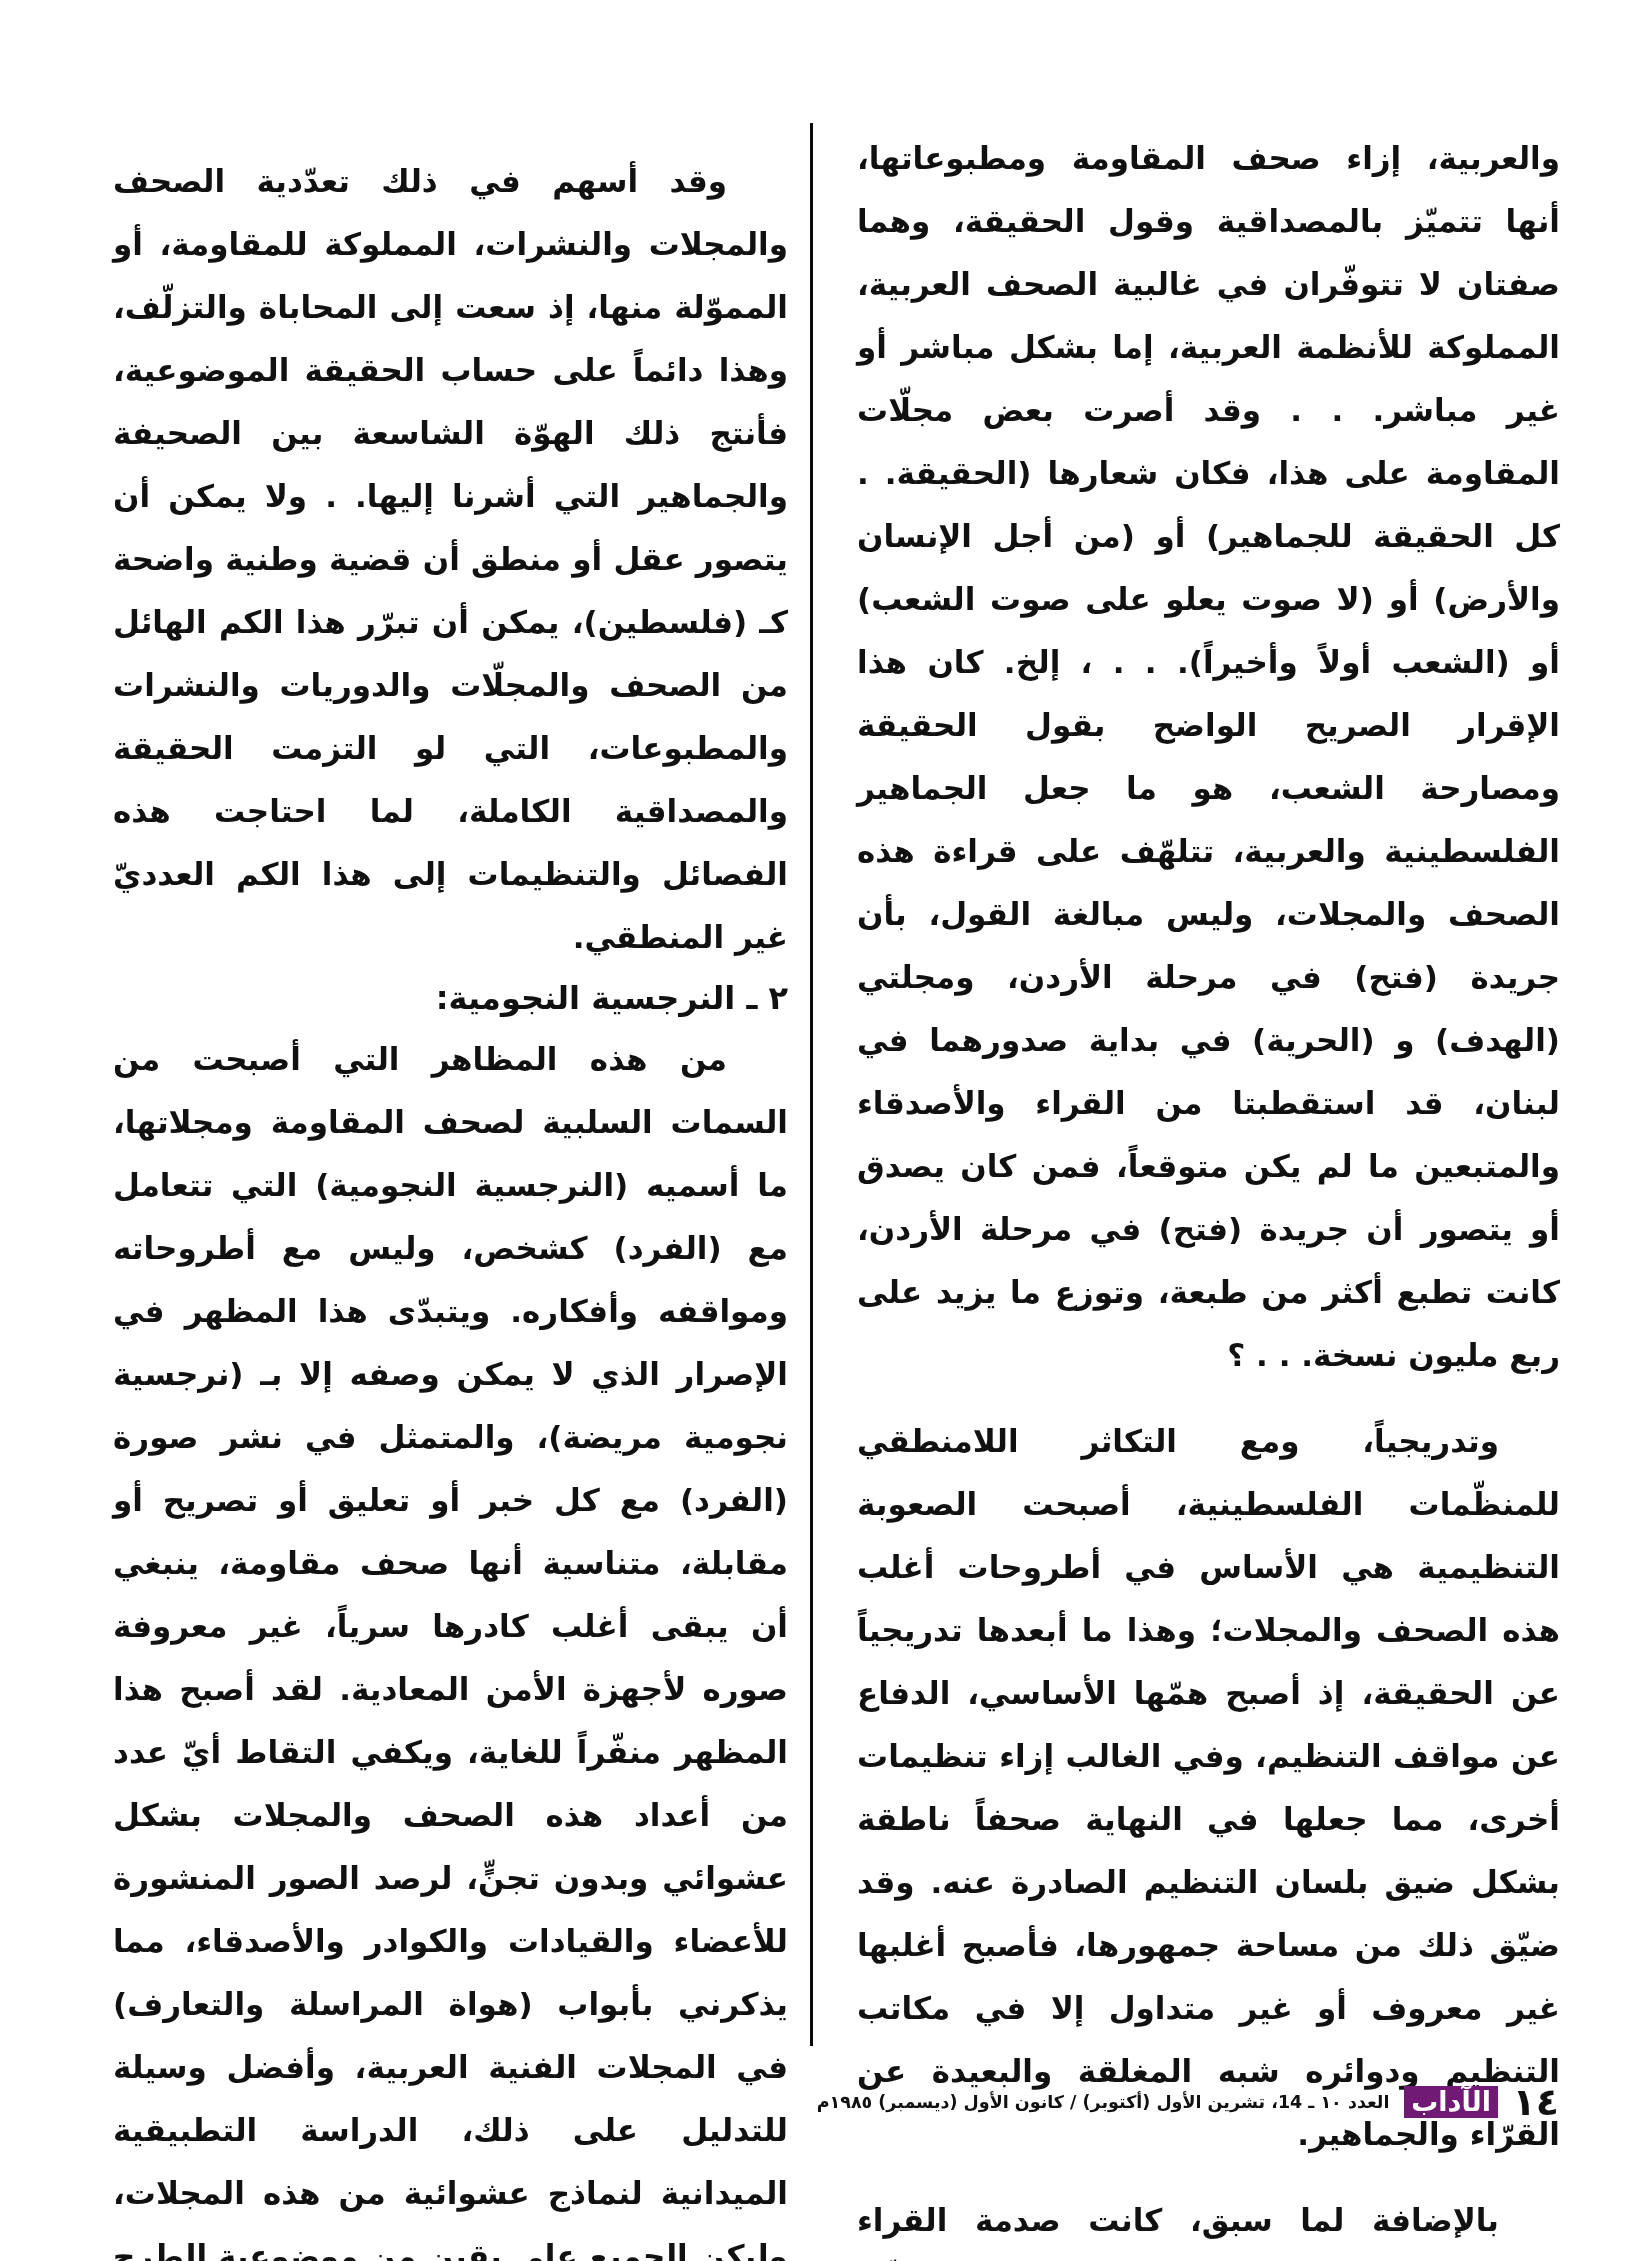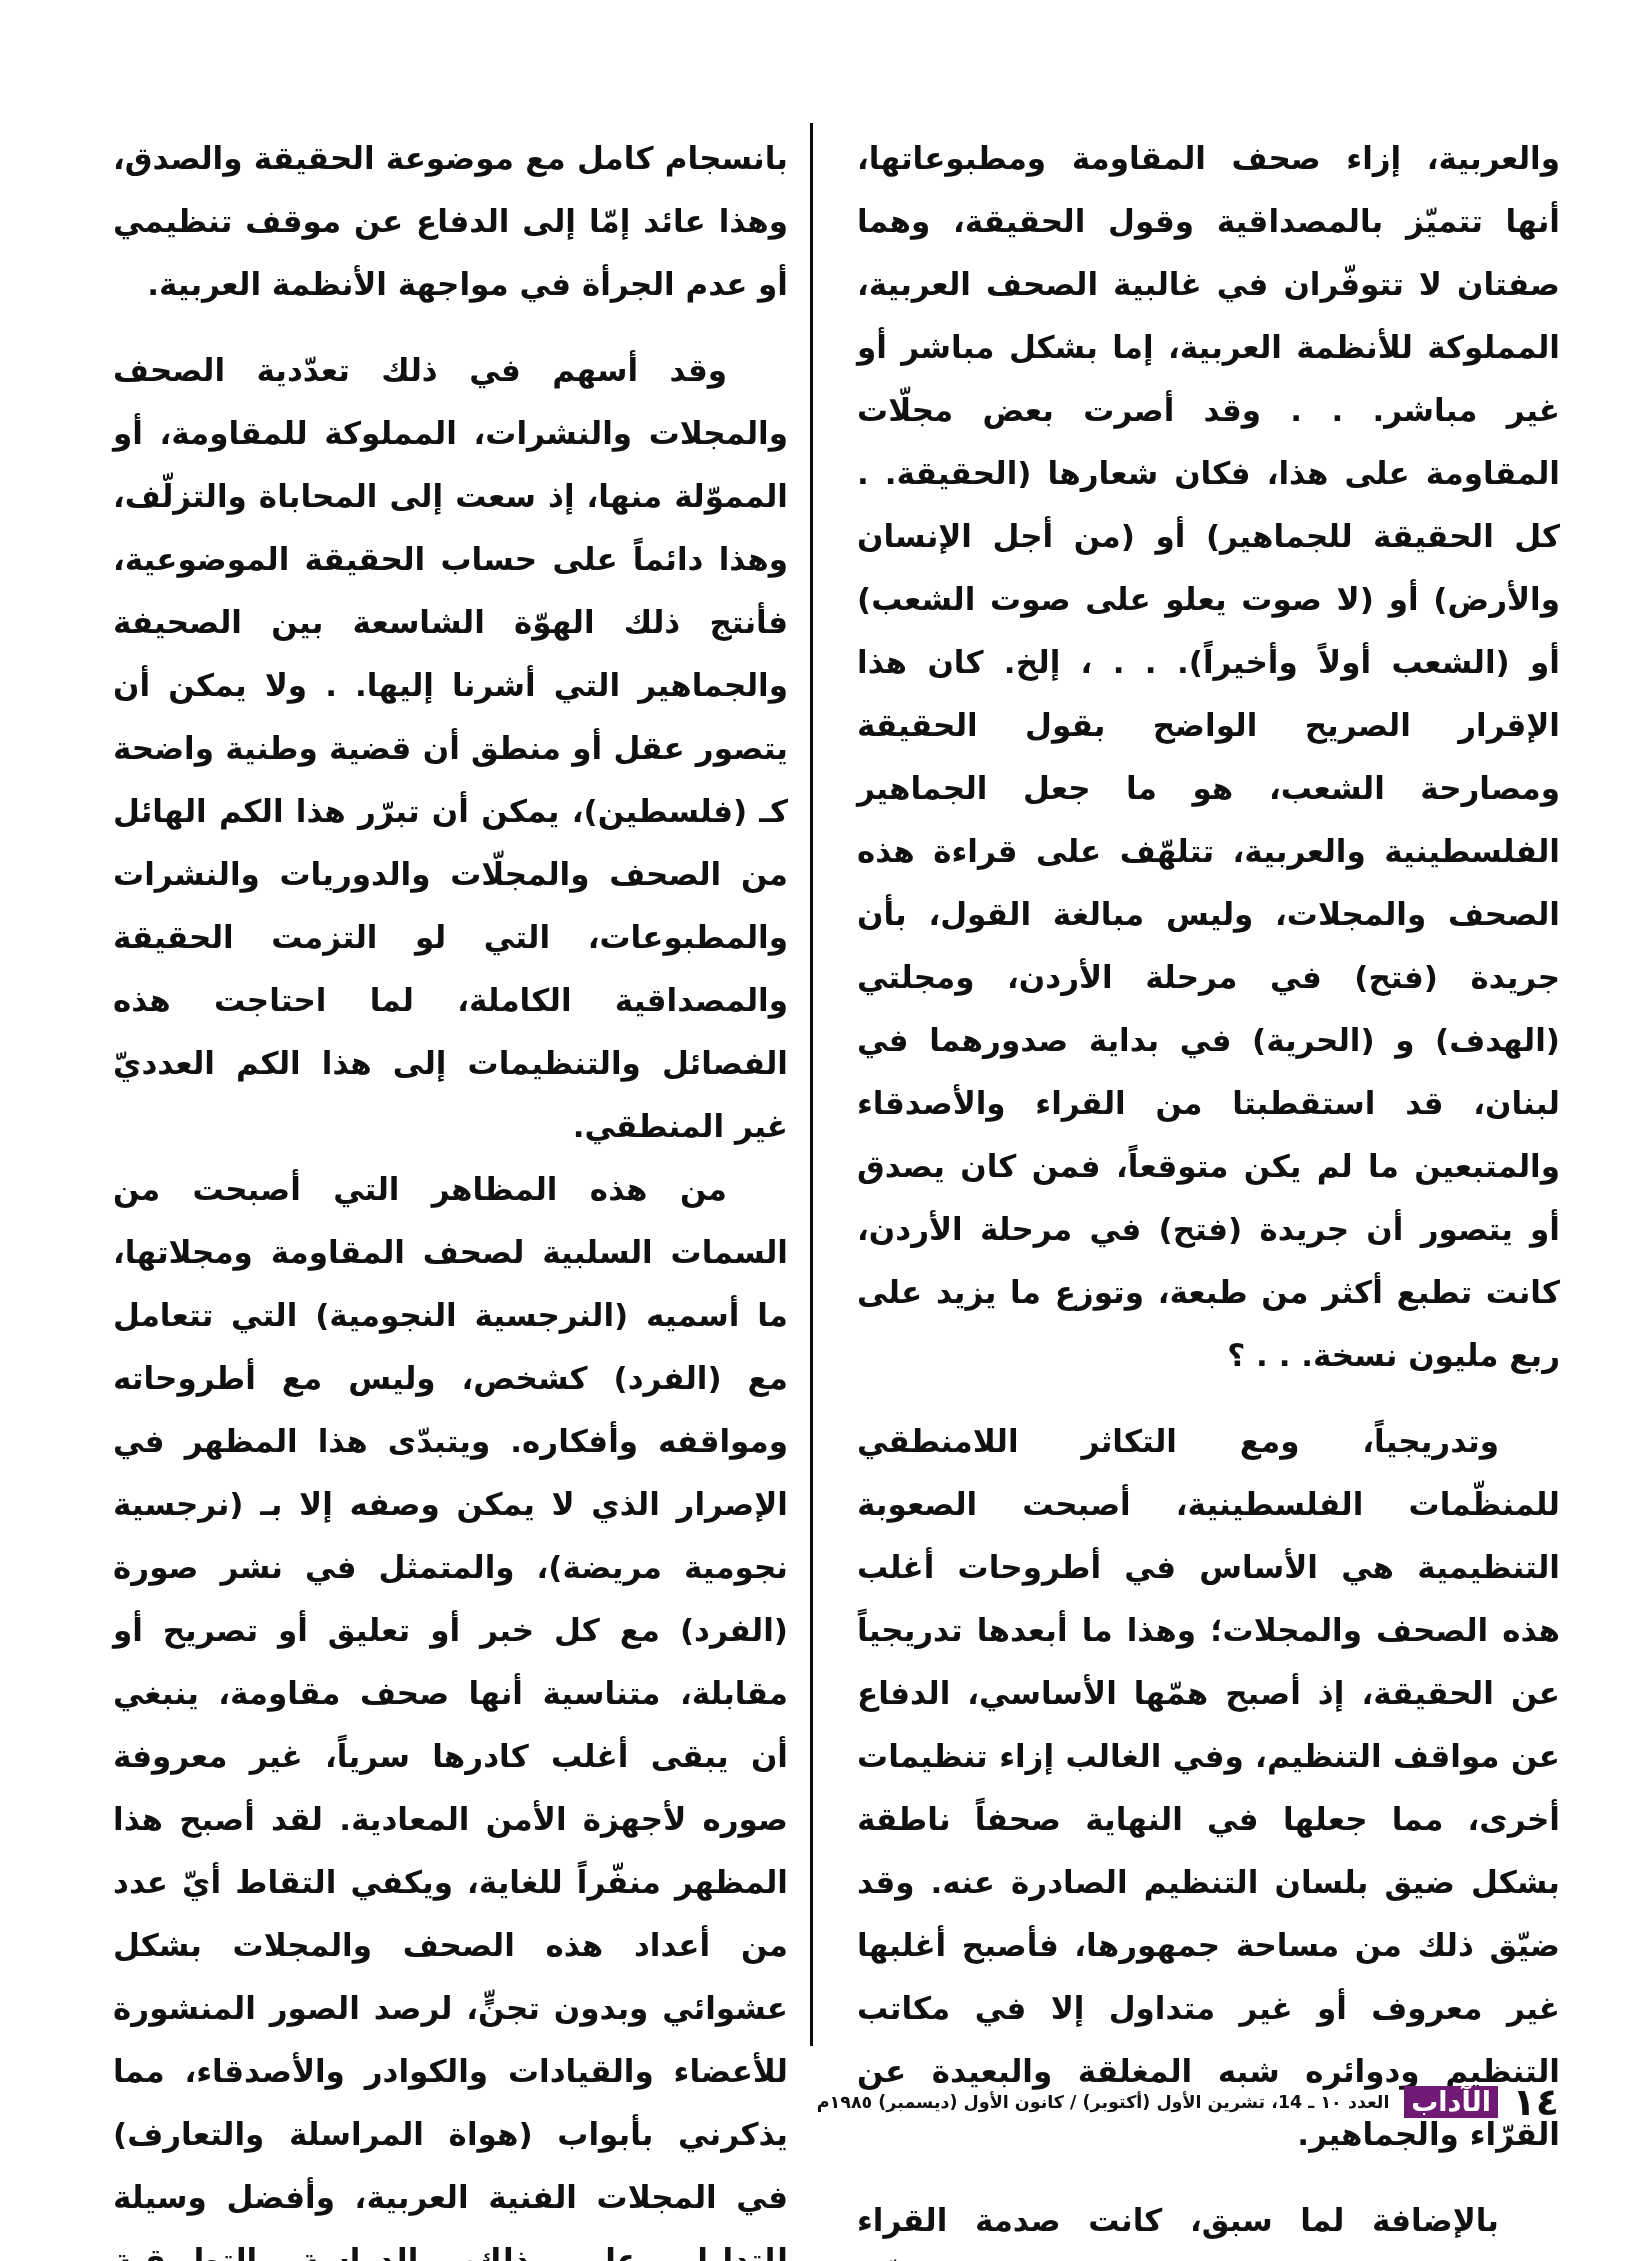--- a/index.html
+++ b/index.html
@@ -44,22 +44,22 @@
 
   <div class="column col-right">
     <p>والعربية، إزاء صحف المقاومة ومطبوعاتها، أنها تتميّز بالمصداقية وقول الحقيقة، وهما صفتان لا تتوفّران في غالبية الصحف العربية، المملوكة للأنظمة العربية، إما بشكل مباشر أو غير مباشر. . . وقد أصرت بعض مجلّات المقاومة على هذا، فكان شعارها (الحقيقة. . كل الحقيقة للجماهير) أو (من أجل الإنسان والأرض) أو (لا صوت يعلو على صوت الشعب) أو (الشعب أولاً وأخيراً). . . ، إلخ. كان هذا الإقرار الصريح الواضح بقول الحقيقة ومصارحة الشعب، هو ما جعل الجماهير الفلسطينية والعربية، تتلهّف على قراءة هذه الصحف والمجلات، وليس مبالغة القول، بأن جريدة (فتح) في مرحلة الأردن، ومجلتي (الهدف) و (الحرية) في بداية صدورهما في لبنان، قد استقطبتا من القراء والأصدقاء والمتبعين ما لم يكن متوقعاً، فمن كان يصدق أو يتصور أن جريدة (فتح) في مرحلة الأردن، كانت تطبع أكثر من طبعة، وتوزع ما يزيد على ربع مليون نسخة. . . ؟</p>
     <p class="indent gap">وتدريجياً، ومع التكاثر اللامنطقي للمنظّمات الفلسطينية، أصبحت الصعوبة التنظيمية هي الأساس في أطروحات أغلب هذه الصحف والمجلات؛ وهذا ما أبعدها تدريجياً عن الحقيقة، إذ أصبح همّها الأساسي، الدفاع عن مواقف التنظيم، وفي الغالب إزاء تنظيمات أخرى، مما جعلها في النهاية صحفاً ناطقة بشكل ضيق بلسان التنظيم الصادرة عنه. وقد ضيّق ذلك من مساحة جمهورها، فأصبح أغلبها غير معروف أو غير متداول إلا في مكاتب التنظيم ودوائره شبه المغلقة والبعيدة عن القرّاء والجماهير.</p>
     <p class="indent gap">بالإضافة لما سبق، كانت صدمة القراء والجماهير أكبر في الجانب السياسي المتعلّق بتطورات القضية الفلسطينية، وبالذات على الصعيد العربي، فأغلب هذه المجلات لم تقل الحقيقة كل الحقيقة لجماهيرها، فأصبح القارىء لا يعرف الحقيقة لا من صحف المقاومة ولا من الصحف العربية الرسمية وشبه الرسمية، فوقف حائراً همّه الحقيقة والصدق، يبحث عنها فلا يجدهما، وهناك العديد من الموضوعات والمواقف التي عاشتها المقاومة، وعصفت بالقضية، لم تكن هذه الصحف والمجلات تتعامل معها</p>
   </div>
 
   <div class="divider"></div>
 
   <div class="column col-left">
-    <p>بانسجام كامل مع موضوعة الحقيقة والصدق، وهذا عائد إمّا إلى الدفاع عن موقف تنظيمي أو عدم الجرأة في مواجهة الأنظمة العربية.</p>
     <p class="indent gap">وقد أسهم في ذلك تعدّدية الصحف والمجلات والنشرات، المملوكة للمقاومة، أو المموّلة منها، إذ سعت إلى المحاباة والتزلّف، وهذا دائماً على حساب الحقيقة الموضوعية، فأنتج ذلك الهوّة الشاسعة بين الصحيفة والجماهير التي أشرنا إليها. . ولا يمكن أن يتصور عقل أو منطق أن قضية وطنية واضحة كـ (فلسطين)، يمكن أن تبرّر هذا الكم الهائل من الصحف والمجلّات والدوريات والنشرات والمطبوعات، التي لو التزمت الحقيقة والمصداقية الكاملة، لما احتاجت هذه الفصائل والتنظيمات إلى هذا الكم العدديّ غير المنطقي.</p>
+    <h2 class="section-heading">٢ ـ النرجسية النجومية:</h2>
     <p class="indent">من هذه المظاهر التي أصبحت من السمات السلبية لصحف المقاومة ومجلاتها، ما أسميه (النرجسية النجومية) التي تتعامل مع (الفرد) كشخص، وليس مع أطروحاته ومواقفه وأفكاره. ويتبدّى هذا المظهر في الإصرار الذي لا يمكن وصفه إلا بـ (نرجسية نجومية مريضة)، والمتمثل في نشر صورة (الفرد) مع كل خبر أو تعليق أو تصريح أو مقابلة، متناسية أنها صحف مقاومة، ينبغي أن يبقى أغلب كادرها سرياً، غير معروفة صوره لأجهزة الأمن المعادية. لقد أصبح هذا المظهر منفّراً للغاية، ويكفي التقاط أيّ عدد من أعداد هذه الصحف والمجلات بشكل عشوائي وبدون تجنٍّ، لرصد الصور المنشورة للأعضاء والقيادات والكوادر والأصدقاء، مما يذكرني بأبواب (هواة المراسلة والتعارف) في المجلات الفنية العربية، وأفضل وسيلة للتدليل على ذلك، الدراسة التطبيقية الميدانية لنماذج عشوائية من هذه المجلات، وليكن الجميع على يقين من موضوعية الطرح وعشوائية الانتقاء الذي لا يهدف إلا إلى تأصيل السلوكيات الإعلامية الموضوعية، فلا نهدف إلى المناكفة والتجريح. . .</p>
 
   </div>
 
   <div class="footer">
     <span class="page-number">١٤</span>
     <span class="magazine-logo">الآداب</span>
     <span class="issue-info">العدد ١٠ ـ 14، تشرين الأول (أكتوبر) / كانون الأول (ديسمبر) ١٩٨٥م</span>
   </div>
 

